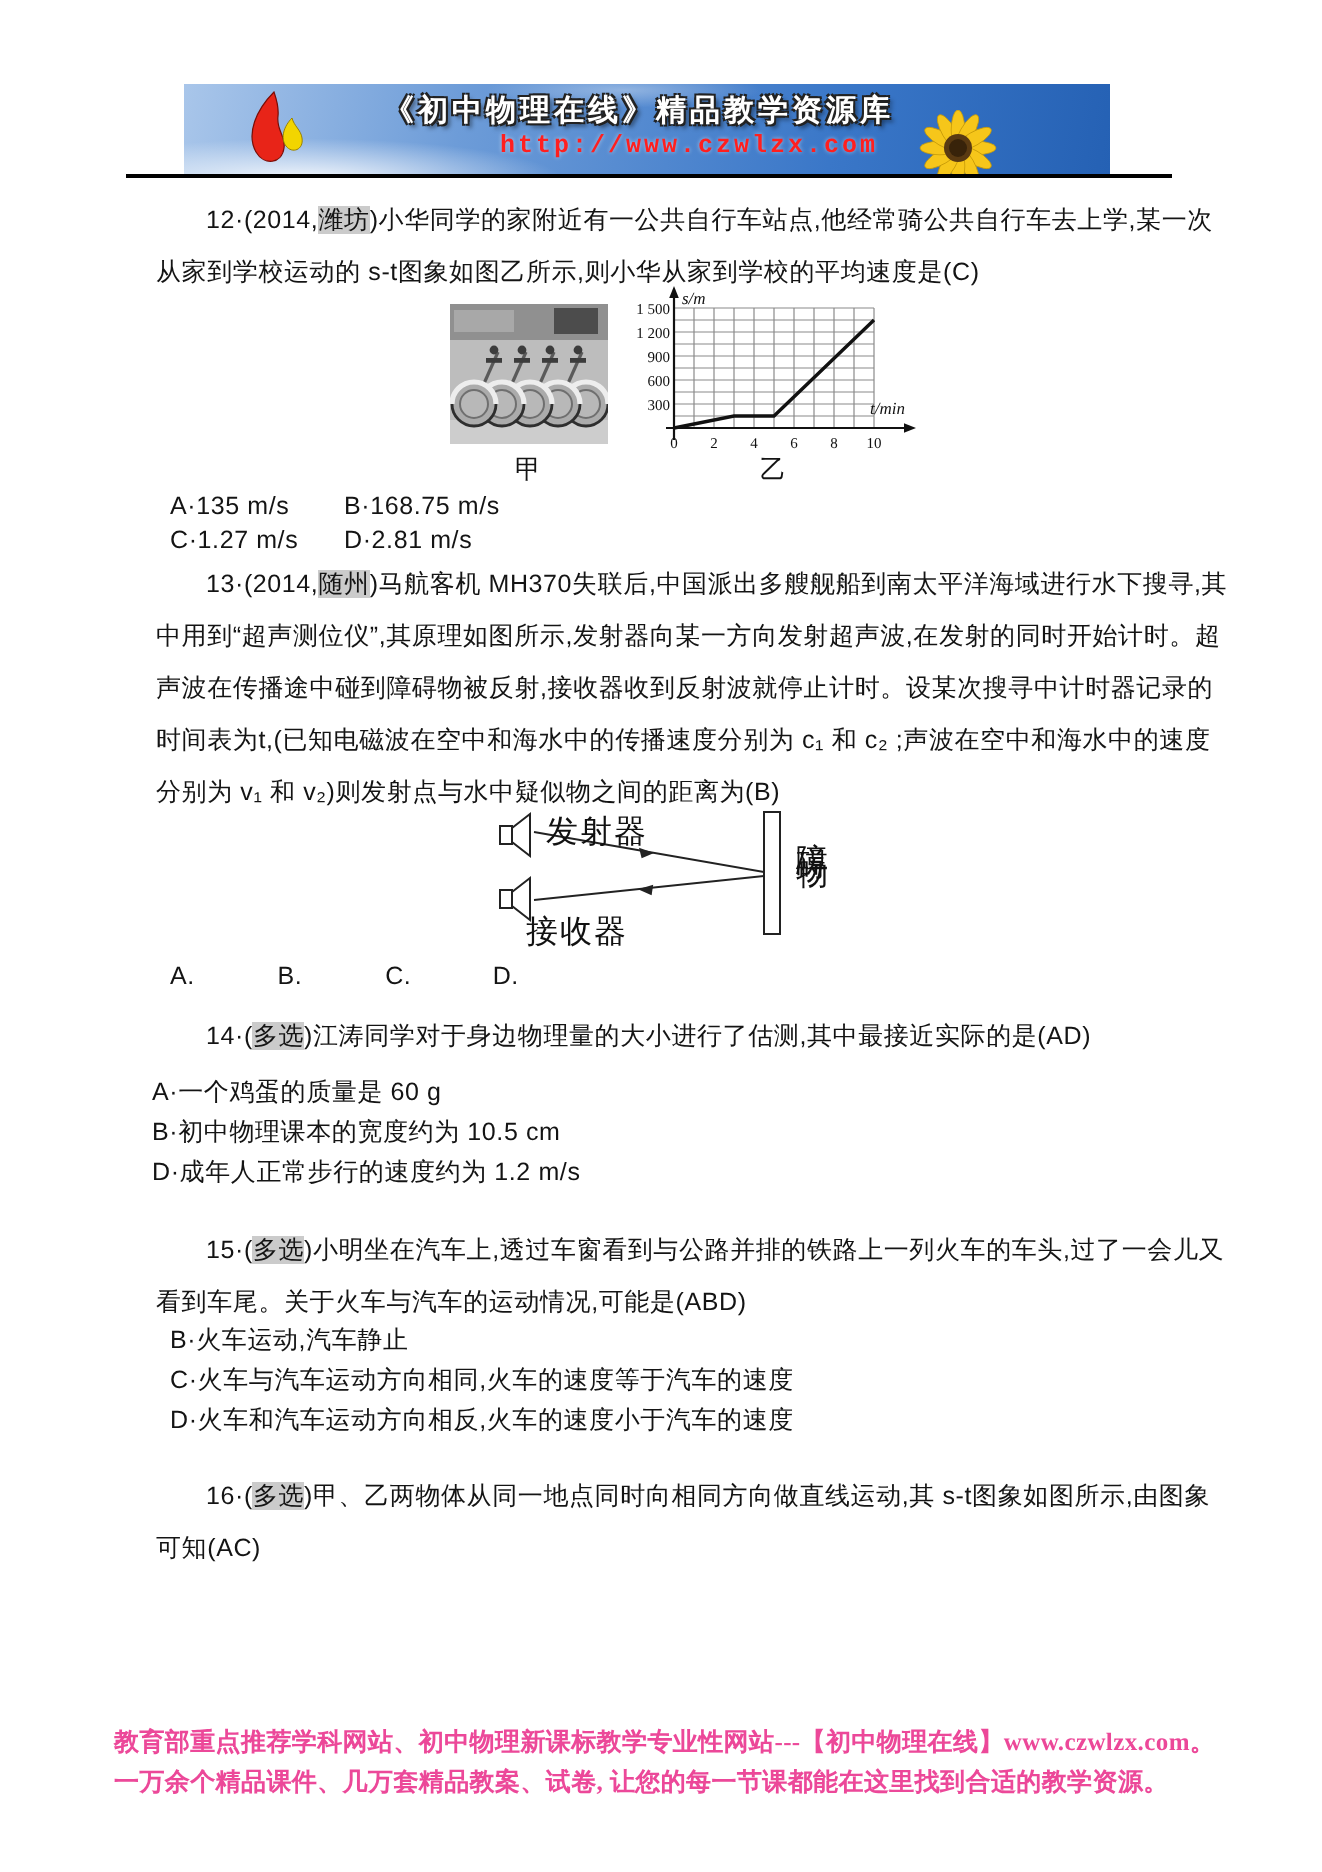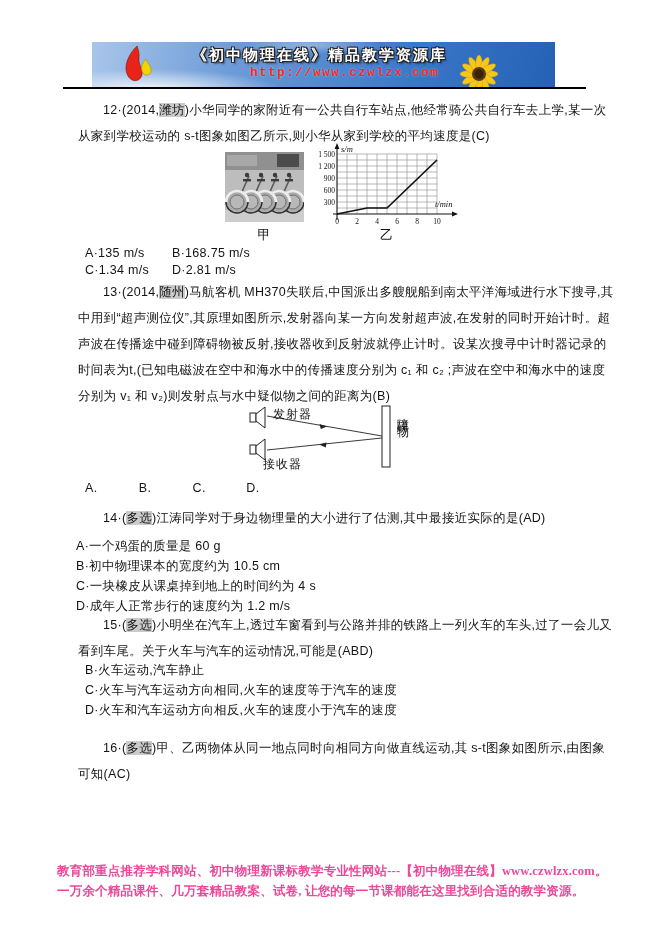--- a/index.html
+++ b/index.html
@@ -34,21 +34,21 @@
 
   
   .photo-fig{position:absolute;left:225px;top:152px;width:79px;}
   .fig-caption{position:absolute;text-align:center;font-size:13px;letter-spacing:1px;}
   .cap-jia{left:225px;top:226px;width:79px;}
   .cap-yi{left:313px;top:226px;width:148px;}
   .graph-fig{position:absolute;left:313px;top:142px;}
   .graph-txt{font-family:"Liberation Serif",serif;}
 
   .diagram{position:absolute;left:246px;top:403px;width:170px;height:72px;}
-  .diag-label{position:absolute;font-size:12px;letter-spacing:1px;color:#111;}
+  .diag-label{position:absolute;font-size:16px;letter-spacing:1px;color:#111;}
   .lbl-transmitter{left:27px;top:3px;}
   .lbl-receiver{left:17px;top:53px;}
   .lbl-obstacle{left:148px;top:5px;writing-mode:vertical-rl;text-orientation:upright;letter-spacing:4px;}
 
   
   .footer{position:absolute;left:57px;top:861px;width:551px;margin:0;
           font-family:"Liberation Serif",serif;font-weight:bold;
           font-size:12.5px;line-height:20px;color:#ec4899;letter-spacing:.2px;}
 </style>
 </head>
@@ -198,21 +198,21 @@
         <text x="104" y="82">8</text>
         <text x="124" y="82">10</text>
       </g>
     </svg>
   </div>
   <div class="fig-caption cap-yi">乙</div>
 
   <ul class="opts opts-grid" style="top:245px;">
     <li>A·135 m/s</li>
     <li>B·168.75 m/s</li>
-    <li>C·1.34 m/s</li>
+    <li>C·1.27 m/s</li>
     <li>D·2.81 m/s</li>
   </ul>
 
   <p class="para" style="top:279px;"><span>13·(2014,</span><span class="hl">随州</span><span>)马航客机 MH370失联后,中国派出多艘舰船到南太平洋海域进行水下搜寻,其中用到“超声测位仪”,其原理如图所示,发射器向某一方向发射超声波,在发射的同时开始计时。超声波在传播途中碰到障碍物被反射,接收器收到反射波就停止计时。设某次搜寻中计时器记录的时间表为t,(已知电磁波在空中和海水中的传播速度分别为 c₁ 和 c₂ ;声波在空中和海水中的速度分别为 v₁ 和 v₂)则发射点与水中疑似物之间的距离为(B)</span></p>
 
   <div class="diagram">
     <svg width="170" height="72" viewBox="0 0 170 72">
 
       <g fill="#fff" stroke="#222" stroke-width="1">
         <rect x="4" y="10" width="6" height="9"></rect>
@@ -236,21 +236,20 @@
     <li>A.</li>
     <li>B.</li>
     <li>C.</li>
     <li>D.</li>
   </ul>
 
   <p class="para" style="top:505px;"><span>14·(</span><span class="hl">多选</span><span>)江涛同学对于身边物理量的大小进行了估测,其中最接近实际的是(AD)</span></p>
   <ul class="opts" style="left:76px;top:536px;">
     <li>A·一个鸡蛋的质量是 60 g</li>
     <li>B·初中物理课本的宽度约为 10.5 cm</li>
-    <li>C·一块橡皮从课桌掉到地上的时间约为 4 s</li>
     <li>D·成年人正常步行的速度约为 1.2 m/s</li>
   </ul>
 
   <p class="para" style="top:612px;"><span>15·(</span><span class="hl">多选</span><span>)小明坐在汽车上,透过车窗看到与公路并排的铁路上一列火车的车头,过了一会儿又看到车尾。关于火车与汽车的运动情况,可能是(ABD)</span></p>
   <ul class="opts" style="top:660px;">
     <li>B·火车运动,汽车静止</li>
     <li>C·火车与汽车运动方向相同,火车的速度等于汽车的速度</li>
     <li>D·火车和汽车运动方向相反,火车的速度小于汽车的速度</li>
   </ul>
 

